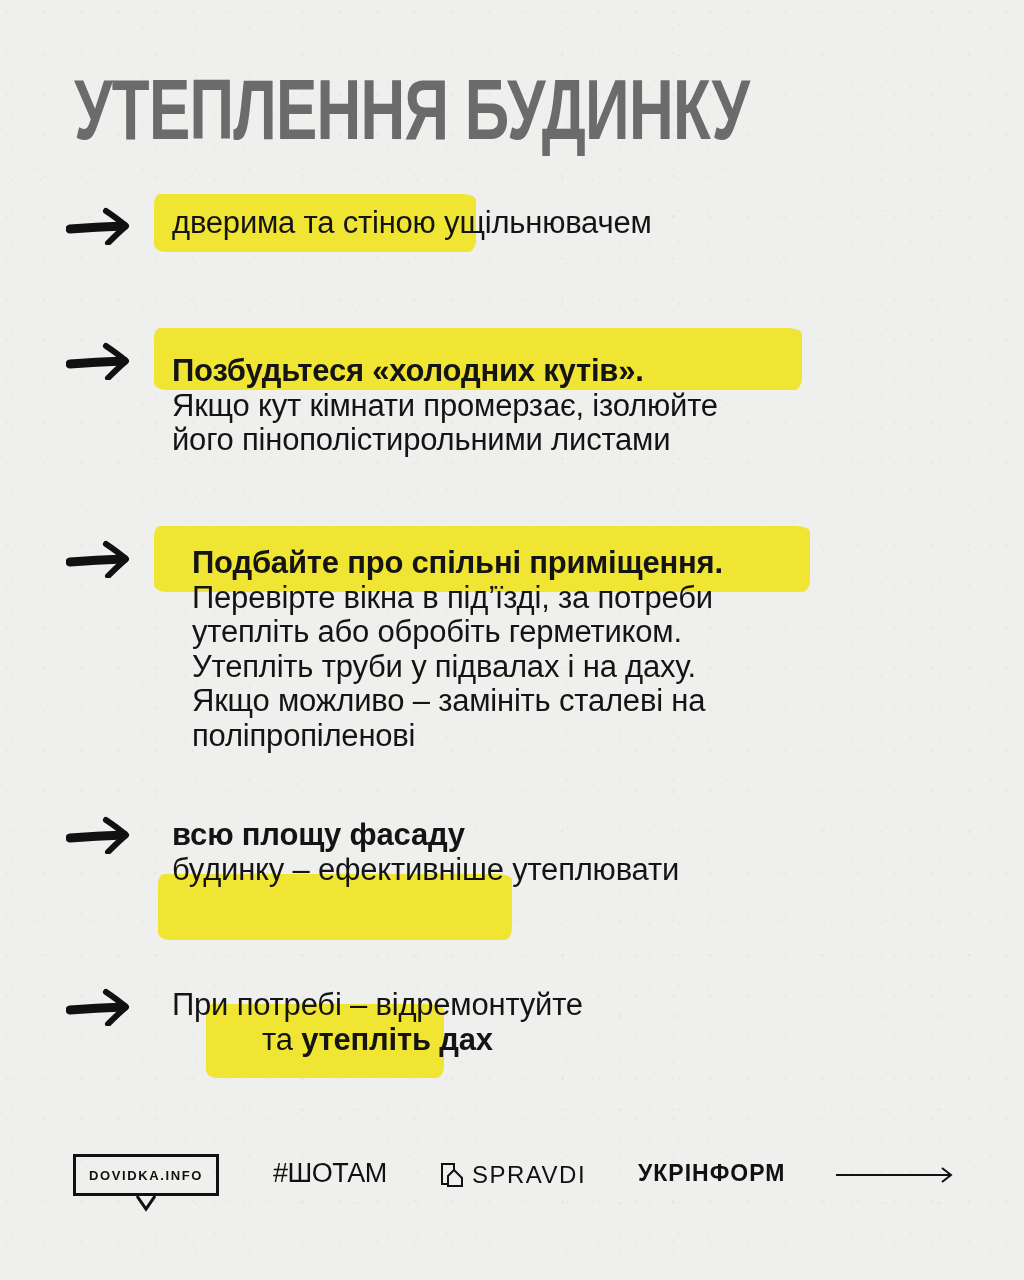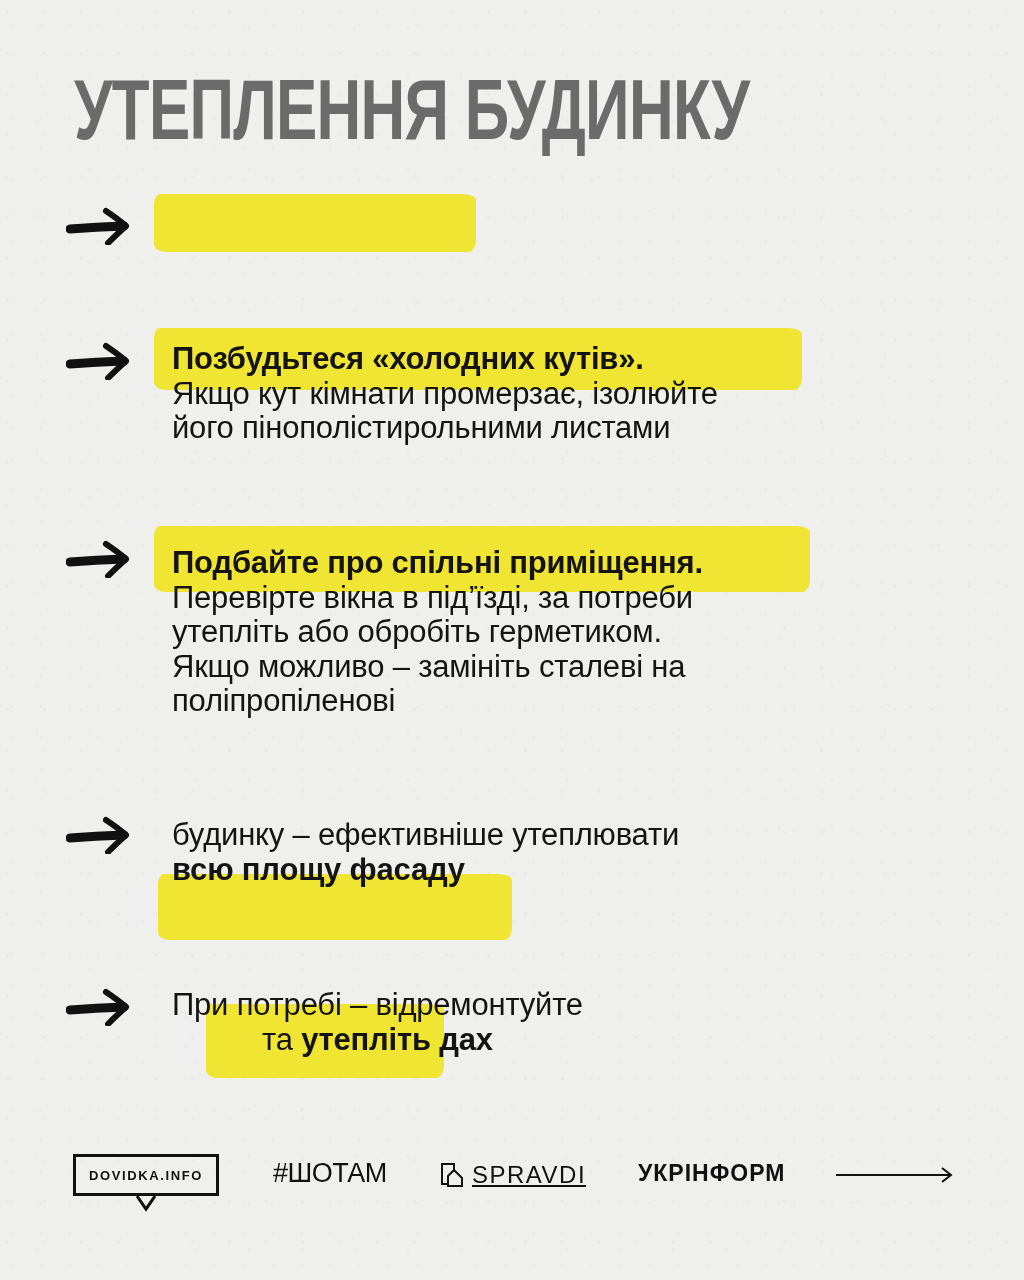--- a/index.html
+++ b/index.html
@@ -39,76 +39,78 @@
     }
     .footer { position: absolute; left: 0; top: 1150px; width: 896px; height: 70px; }
     .dovidka {
       position: absolute; left: 73px; top: 4px; width: 146px; height: 42px;
       border: 3px solid #111; box-sizing: border-box;
       font-size: 13px; font-weight: 700; letter-spacing: 1.6px;
       display: flex; align-items: center; justify-content: center; background: transparent;
     }
     .dovidka-tail { position: absolute; left: 136px; top: 46px; width: 20px; height: 16px; }
     .shotam { position: absolute; left: 273px; top: 8px; font-size: 27px; letter-spacing: -0.5px; }
-    .spravdi { position: absolute; left: 440px; top: 11px; font-size: 24px; letter-spacing: 1.5px; display: flex; align-items: center; gap: 8px; text-decoration: underline; }
+    .spravdi { position: absolute; left: 440px; top: 11px; font-size: 24px; letter-spacing: 1.5px; display: flex; align-items: center; gap: 8px; }
     .ukrinform { position: absolute; left: 638px; top: 10px; font-size: 23px; font-weight: 700; letter-spacing: 1px; }
     .next-arrow { position: absolute; left: 836px; top: 16px; width: 118px; height: 18px; }
   </style>
 </head>
 <body>
 
 <div class="title">УТЕПЛЕННЯ БУДИНКУ</div>
 
 <div class="item" style="top:200px;">
   <div class="hl" style="left:88px; top:-6px; width:322px; height:58px;"></div>
   <svg class="arrow" viewBox="0 0 66 40" style="top:5px;">
     <path d="M4 24 Q30 22 58 21" stroke="#111" stroke-width="9" stroke-linecap="round" fill="none"></path>
     <path d="M40 6 Q52 14 60 21 Q50 30 42 38" stroke="#111" stroke-width="6" stroke-linecap="round" stroke-linejoin="round" fill="none"></path>
   </svg>
   <div class="text" style="top:6px;">
+    <span class="line">дверима та стіною ущільнювачем</span>
   </div>
 </div>
 
 <div class="item" style="top:338px;">
   <div class="hl" style="left:88px; top:-10px; width:648px; height:62px;"></div>
   <svg class="arrow" viewBox="0 0 66 40" style="top:2px;">
     <path d="M4 24 Q30 22 58 21" stroke="#111" stroke-width="9" stroke-linecap="round" fill="none"></path>
     <path d="M40 6 Q52 14 60 21 Q50 30 42 38" stroke="#111" stroke-width="6" stroke-linecap="round" stroke-linejoin="round" fill="none"></path>
   </svg>
-  <div class="text" style="top:4px;">
+  <div class="text" style="top:16px;">
     <span class="line b">Позбудьтеся «холодних кутів».</span>
     <span class="line">Якщо кут кімнати промерзає, ізолюйте</span>
     <span class="line">його пінополістирольними листами</span>
   </div>
 </div>
 
 <div class="item" style="top:536px;">
   <div class="hl" style="left:88px; top:-10px; width:656px; height:66px;"></div>
   <svg class="arrow" viewBox="0 0 66 40" style="top:2px;">
     <path d="M4 24 Q30 22 58 21" stroke="#111" stroke-width="9" stroke-linecap="round" fill="none"></path>
     <path d="M40 6 Q52 14 60 21 Q50 30 42 38" stroke="#111" stroke-width="6" stroke-linecap="round" stroke-linejoin="round" fill="none"></path>
   </svg>
-  <div class="text" style="top:10px;">
+  <div class="text" style="top:10px;margin-left:20px;">
     <span class="line b">Подбайте про спільні приміщення.</span>
     <span class="line">Перевірте вікна в під’їзді, за потреби</span>
     <span class="line">утепліть або обробіть герметиком.</span>
+    <span class="line">Утепліть труби у підвалах і на даху.</span>
     <span class="line">Якщо можливо – замініть сталеві на</span>
     <span class="line">поліпропіленові</span>
   </div>
 </div>
 
 <div class="item" style="top:814px;">
   <div class="hl" style="left:92px; top:60px; width:354px; height:66px;"></div>
   <svg class="arrow" viewBox="0 0 66 40" style="top:0px;">
     <path d="M4 24 Q30 22 58 21" stroke="#111" stroke-width="9" stroke-linecap="round" fill="none"></path>
     <path d="M40 6 Q52 14 60 21 Q50 30 42 38" stroke="#111" stroke-width="6" stroke-linecap="round" stroke-linejoin="round" fill="none"></path>
   </svg>
   <div class="text" style="top:4px;">
+    <span class="line b">всю площу фасаду</span>
     <span class="line">будинку – ефективніше утеплювати</span>
-    <span class="line b">всю площу фасаду</span>
   </div>
 </div>
 
 <div class="item" style="top:984px;">
   <div class="hl" style="left:140px; top:20px; width:238px; height:74px;"></div>
   <svg class="arrow" viewBox="0 0 66 40" style="top:2px;">
     <path d="M4 24 Q30 22 58 21" stroke="#111" stroke-width="9" stroke-linecap="round" fill="none"></path>
     <path d="M40 6 Q52 14 60 21 Q50 30 42 38" stroke="#111" stroke-width="6" stroke-linecap="round" stroke-linejoin="round" fill="none"></path>
   </svg>
   <div class="text" style="top:4px;text-align:center;">

